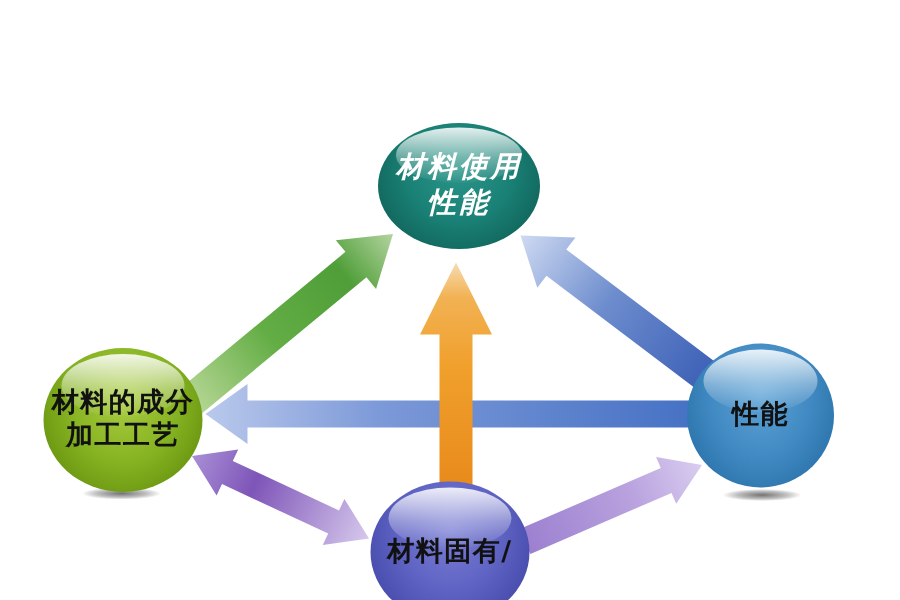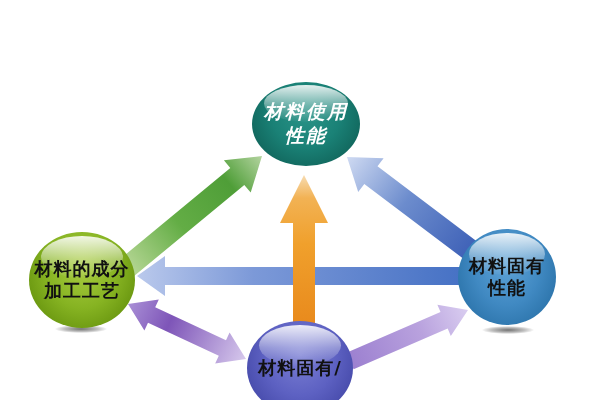--- a/index.html
+++ b/index.html
@@ -117,21 +117,20 @@
 
   <div id="node-left" class="node">
     <div class="txt">
       <div>材料的成分</div>
       <div>加工工艺</div>
     </div>
   </div>
 
   <div id="node-right" class="node">
     <div class="txt">
-      <div>材料固有</div>
       <div>性能</div>
     </div>
   </div>
 
   <div id="node-bottom" class="node">
     <div class="txt">
       <div>材料固有/</div>
     </div>
   </div>
 

